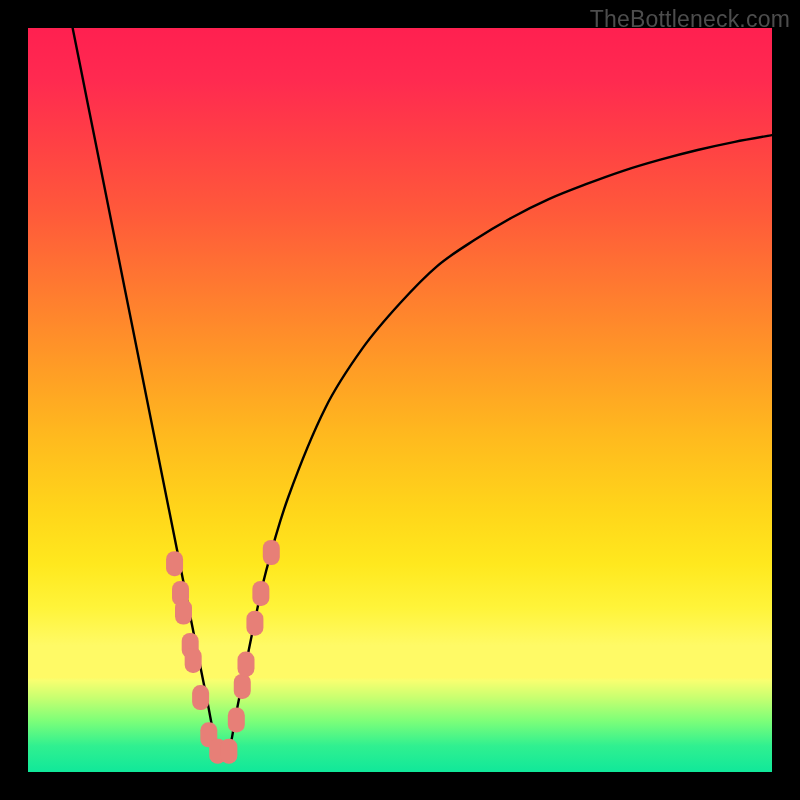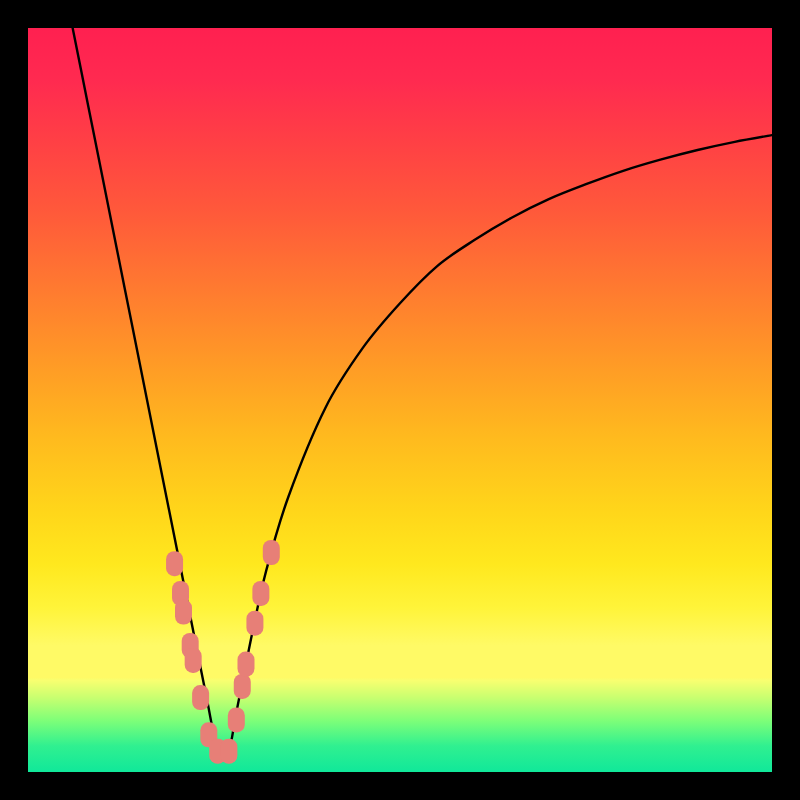--- a/index.html
+++ b/index.html
@@ -40,20 +40,21 @@
   }
   svg.curve {
     position: absolute;
     left: 0; top: 0;
   }
 </style>
 </head>
 <body>
 
 <div class="outer">
+  <div class="watermark">TheBottleneck.com</div>
 
   <div class="plot-frame">
     <svg class="gradient-bg" width="744" height="744" viewBox="0 0 744 744" preserveAspectRatio="none">
       <defs>
         <linearGradient id="bg-grad" x1="0" y1="0" x2="0" y2="1">
             <stop offset="0.00%" stop-color="#ff2050"></stop>
             <stop offset="7.00%" stop-color="#ff2a50"></stop>
             <stop offset="15.00%" stop-color="#ff3f45"></stop>
             <stop offset="25.00%" stop-color="#ff5a3a"></stop>
             <stop offset="35.00%" stop-color="#ff7a30"></stop>

